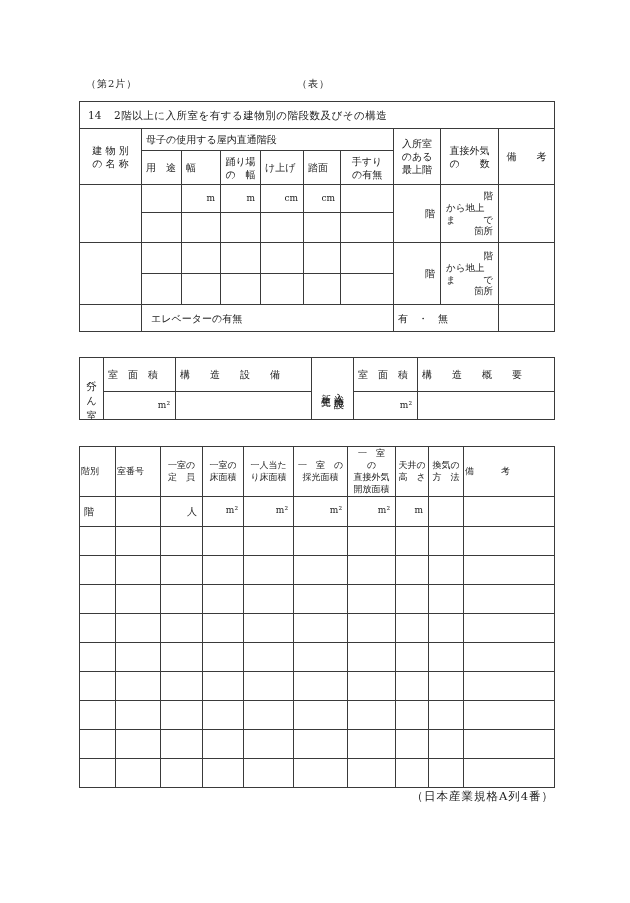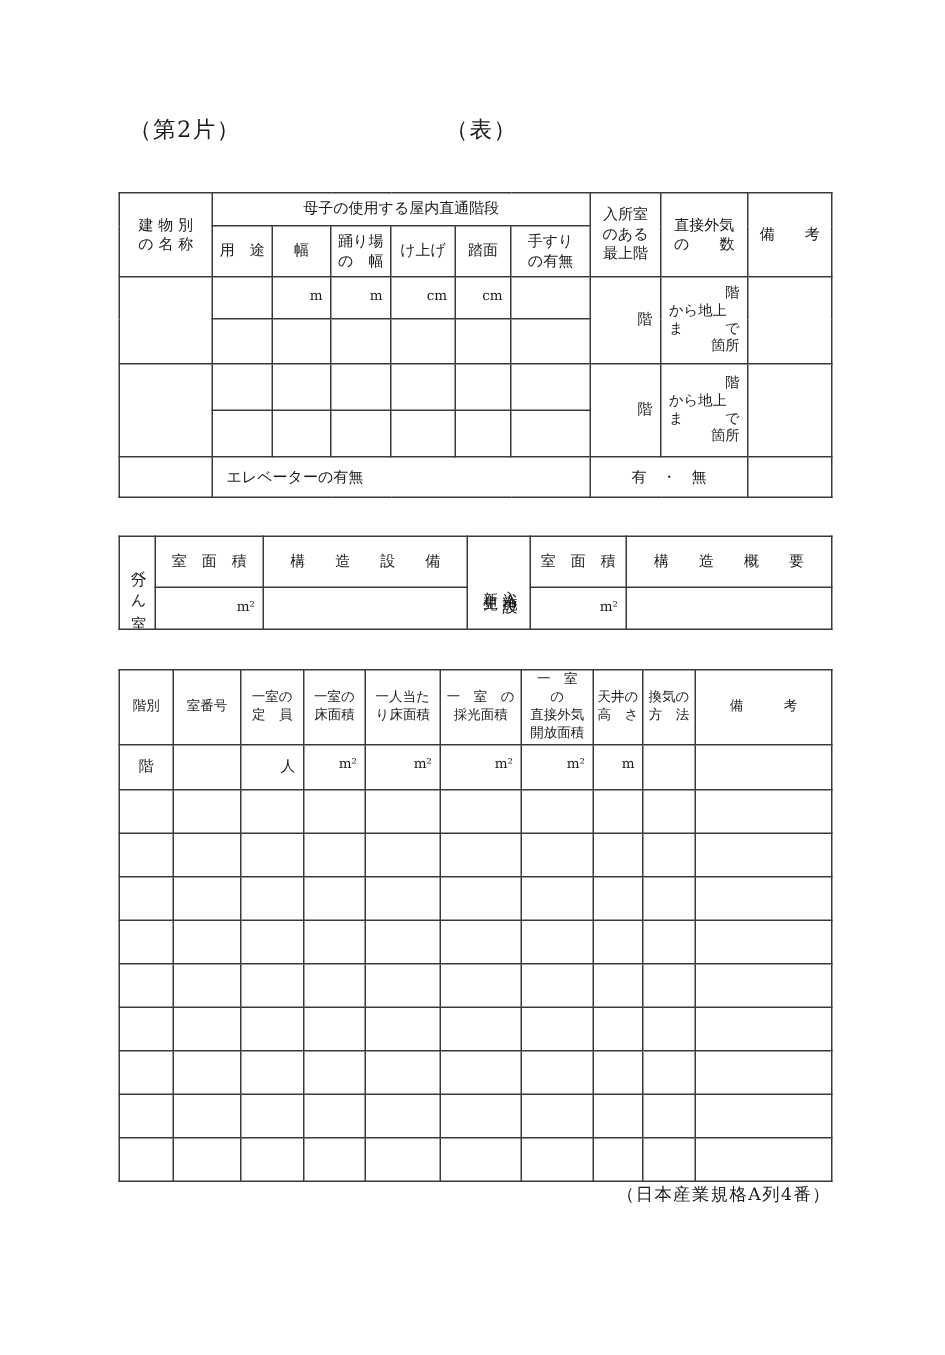--- a/index.html
+++ b/index.html
@@ -1,35 +1,35 @@
 <!DOCTYPE html>
 <html><head>
 <meta charset="utf-8">
 <style>
   html,body{margin:0;padding:0;background:#e8e8e8;}
   .sheet{
     position:relative;width:630px;height:903px;background:#ffffff;
     font-family:"DejaVu Serif","Liberation Serif",serif;color:#1b1b1b;
     overflow:hidden;
   }
-  .toplabel{position:absolute;top:77px;font-size:15px;letter-spacing:1px;}
+  .toplabel{position:absolute;top:77px;font-size:10px;letter-spacing:1px;}
   .lbl-sheet{left:86px;}
   .lbl-table{left:297px;}
   .footnote{position:absolute;top:789px;right:76px;font-size:11.5px;letter-spacing:1px;}
 
   table{border-collapse:collapse;table-layout:fixed;position:absolute;left:79px;width:475px;background:#fff;}
   td{border:1px solid #3a3a3a;padding:0 4px;font-size:10px;line-height:1.3;overflow:hidden;vertical-align:middle;}
   .t1{top:101px;} .t2{top:128px;} .t3{top:331px;} .t4{top:357px;} .t5{top:419px;} .t6{top:446px;}
 
   .titlecell{font-size:10.5px;padding-left:8px;}
   .titlecell .no{display:inline-block;min-width:16px;}
   .titlecell .tt{margin-left:10px;letter-spacing:0.5px;}
 
   .ml{white-space:pre-line;text-align:center;padding:0 2px;}
-  .ctr{text-align:center;}
+  .ctr{text-align:left;}
   .rt{text-align:right;padding-right:5px;}
   .unit{font-size:9px;}
 
   .escape-cell{padding:1px 5px;font-size:9.5px;line-height:1.25;}
   .escape-cell .r{text-align:right;}
   .escape-cell .j{display:flex;justify-content:space-between;}
 
   .vwrap{display:flex;justify-content:center;align-items:center;gap:2px;}
   .vert{writing-mode:vertical-rl;font-size:10px;letter-spacing:2px;line-height:1.1;}
 
@@ -38,20 +38,32 @@
   .gap-person{margin-left:72px;}
 </style>
 </head>
 <body>
 
 <div class="sheet">
 
   <div class="toplabel lbl-sheet">（第2片）</div>
   <div class="toplabel lbl-table">（表）</div>
 
+  <table class="t1">
+    <colgroup>
+        <col style="width:475px">
+      </colgroup>
+    <tbody>
+        <tr style="height:28px">
+      <td class="titlecell">
+        <span class="no">14</span><span class="tt">2階以上に入所室を有する建物別の階段数及びその構造</span>
+      </td>
+    </tr>
+  </tbody>
+    </table>
 
   <table class="t2">
     <colgroup>
       <col style="width:62px">
         <col style="width:40px">
         <col style="width:39px">
         <col style="width:40px">
       <col style="width:43px">
         <col style="width:37px">
         <col style="width:53px">

